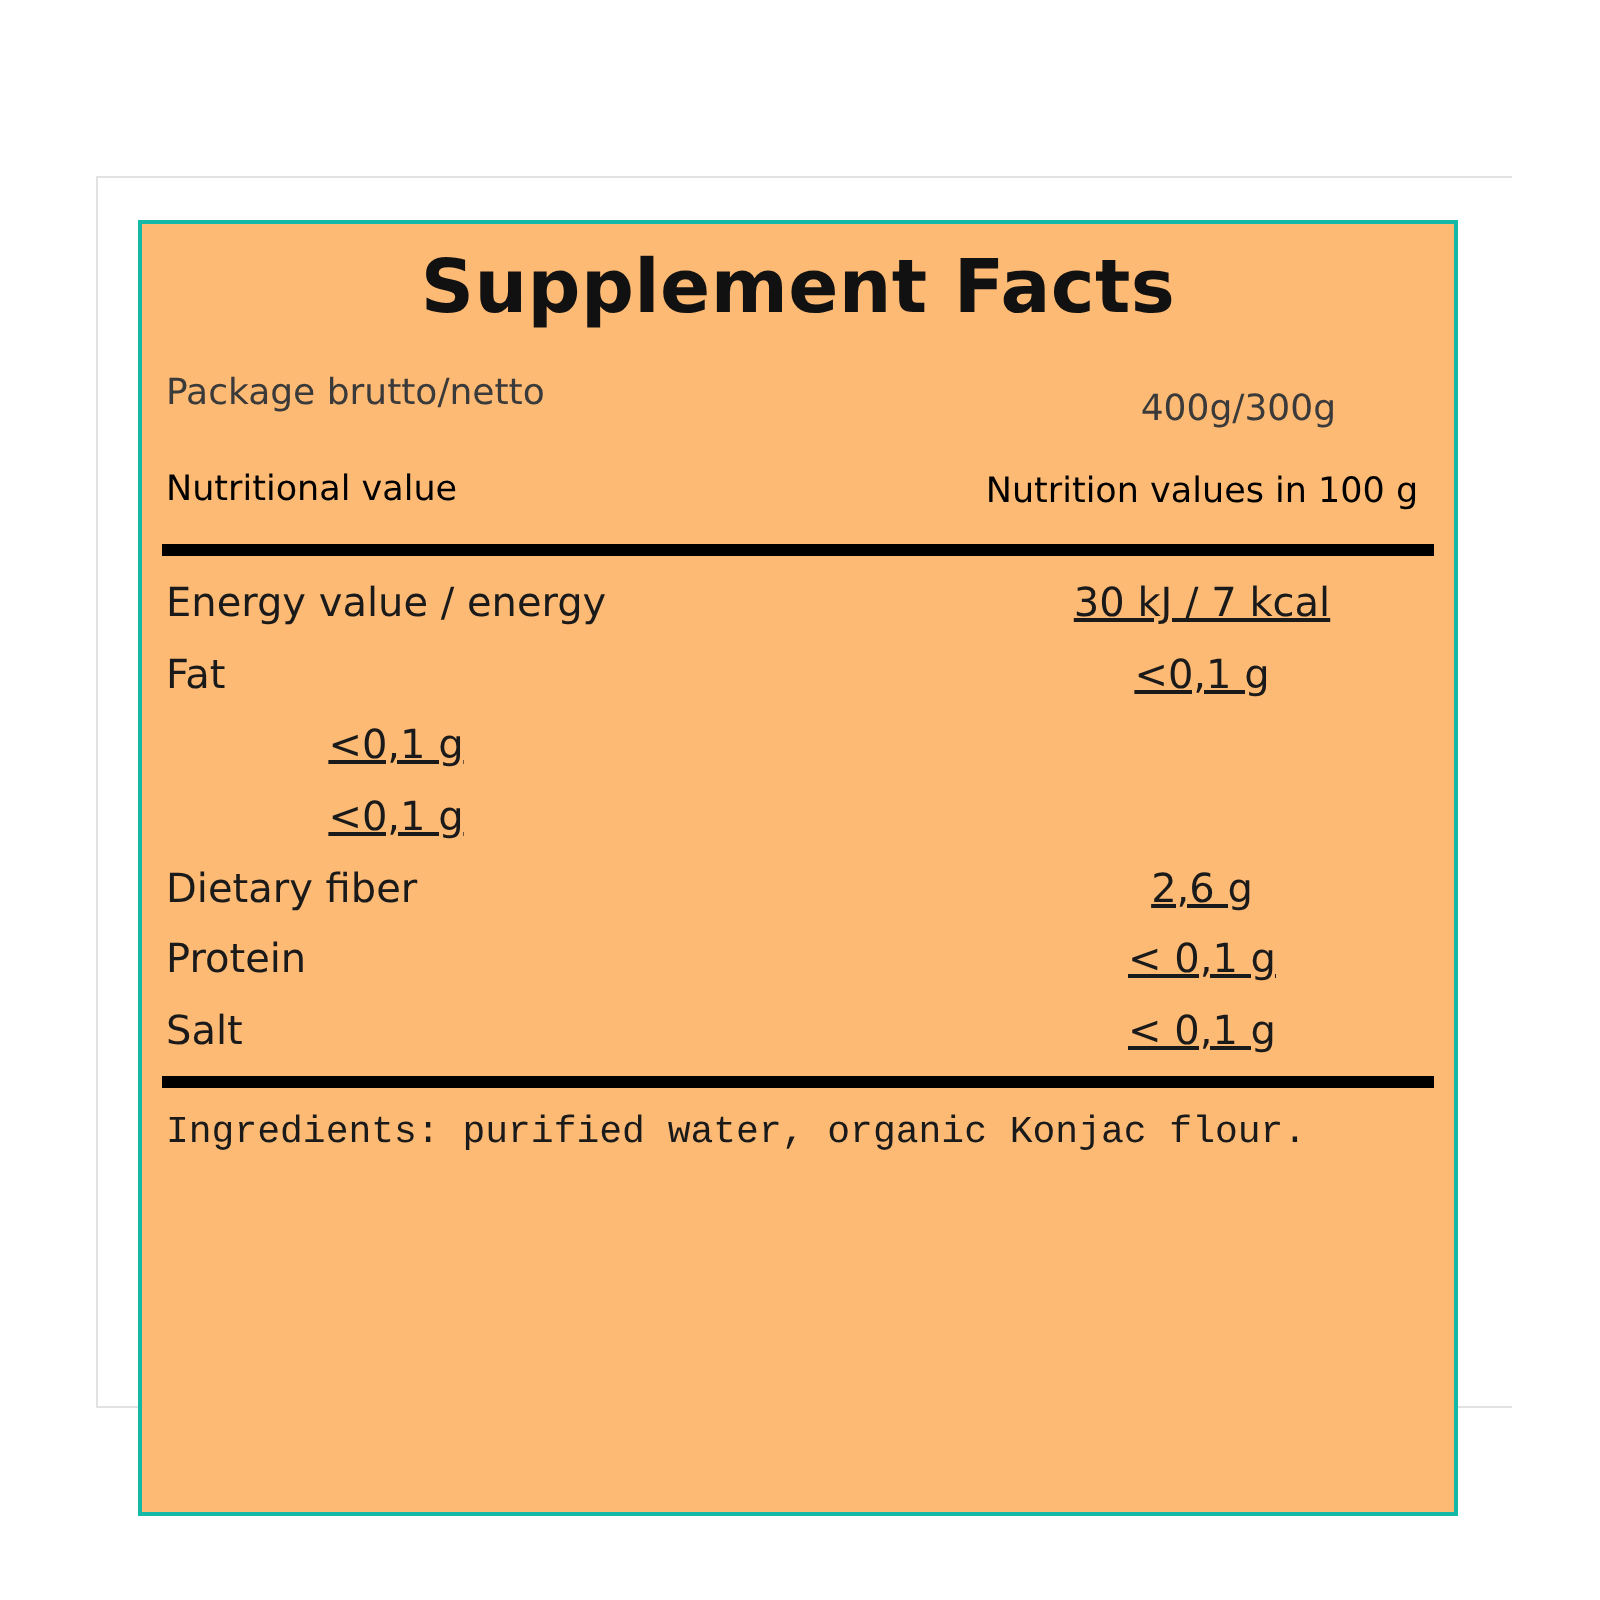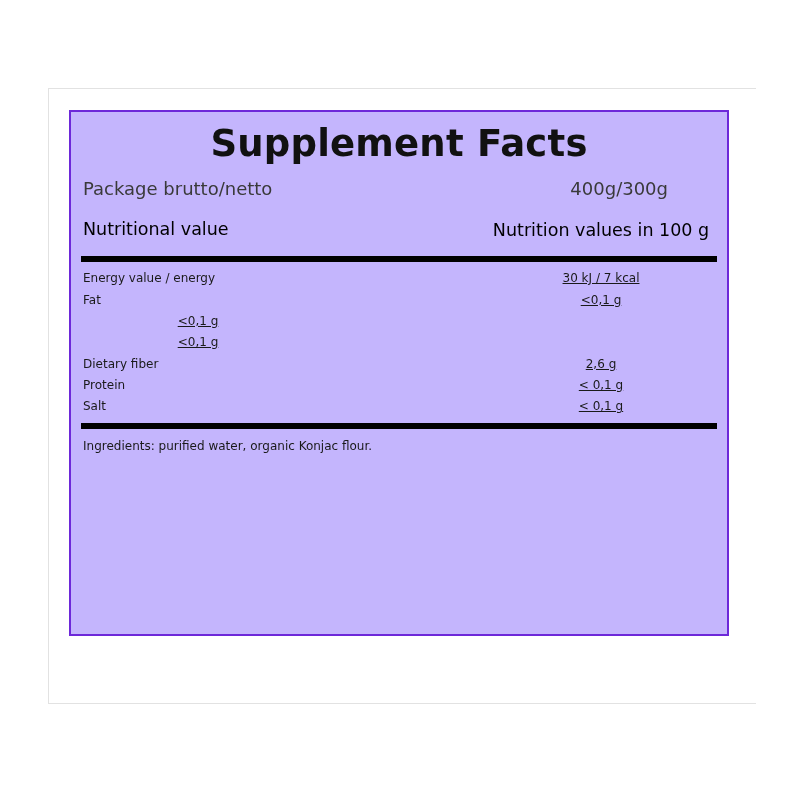--- a/index.html
+++ b/index.html
@@ -33,23 +33,23 @@
     border-right: none;
     background: #ffffff;
     box-sizing: border-box;
   }
 
   .panel {
     position: absolute;
     left: 69px;
     top: 110px;
     width: 660px;
-    height: 526px;
-    border: 2px solid #6d28d9;
-    background: #c4b5fd;
+    height: 648px;
+    border: 2px solid #14b8a6;
+    background: #fdba74;
     box-sizing: border-box;
   }
 
   .panel-inner {
     padding: 0 8px;
     box-sizing: border-box;
     height: 100%;
   }
 
   .title {
@@ -66,20 +66,21 @@
     display: flex;
     justify-content: space-between;
     align-items: center;
     font-size: 18px;
     color: #3a3a3a;
     margin-top: 12px;
     padding: 0 3px 0 4px;
   }
   .package-row .pkg-value {
     padding-right: 48px;
+    margin-top: 16px;
   }
 
   .head-row {
     display: flex;
     justify-content: space-between;
     align-items: flex-start;
     font-size: 17.5px;
     font-weight: 400;
     color: #000000;
     margin-top: 20px;
@@ -101,44 +102,45 @@
   }
 
   .rows {
     margin-top: 6px;
     padding: 0 3px 0 4px;
   }
   .nutri-row {
     display: flex;
     justify-content: space-between;
     align-items: baseline;
-    font-size: 12px;
+    font-size: 20px;
     color: #1a1a1a;
     line-height: 1.78;
   }
   .nutri-row .label {
     text-align: left;
   }
   .nutri-row .value {
     width: 230px;
     text-align: center;
     text-decoration: underline;
   }
 
   .rule-thick-2 {
     height: 6px;
     background: #000000;
     margin: 5px 2px 0 2px;
   }
 
   .ingredients {
-    font-size: 12px;
+    font-size: 19px;
     color: #1a1a1a;
     padding: 9px 4px 0 4px;
     line-height: 1.4;
+    font-family: Liberation Mono, monospace;
   }
 </style>
 </head>
 <body>
 
 <div class="page">
 
   <div class="outer-frame"></div>
 
   <div class="panel">

